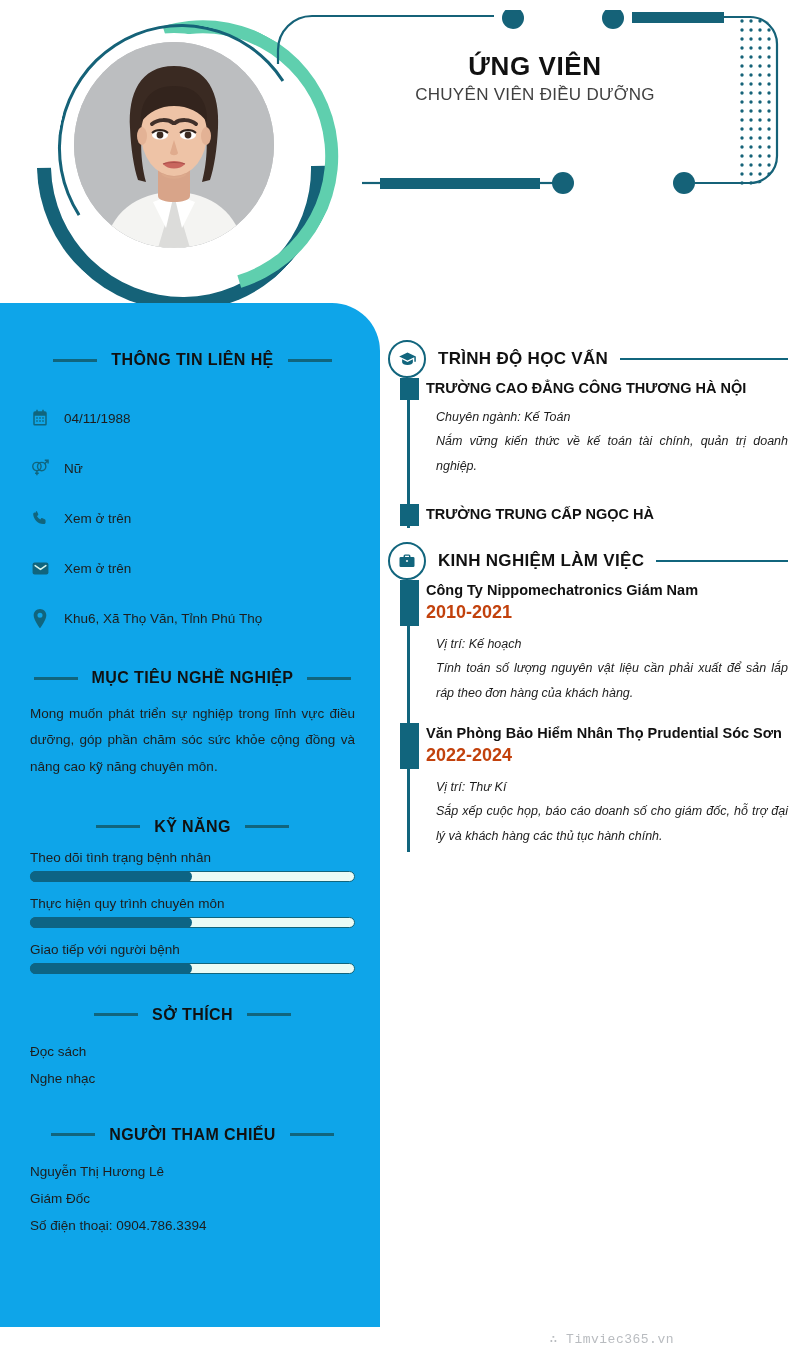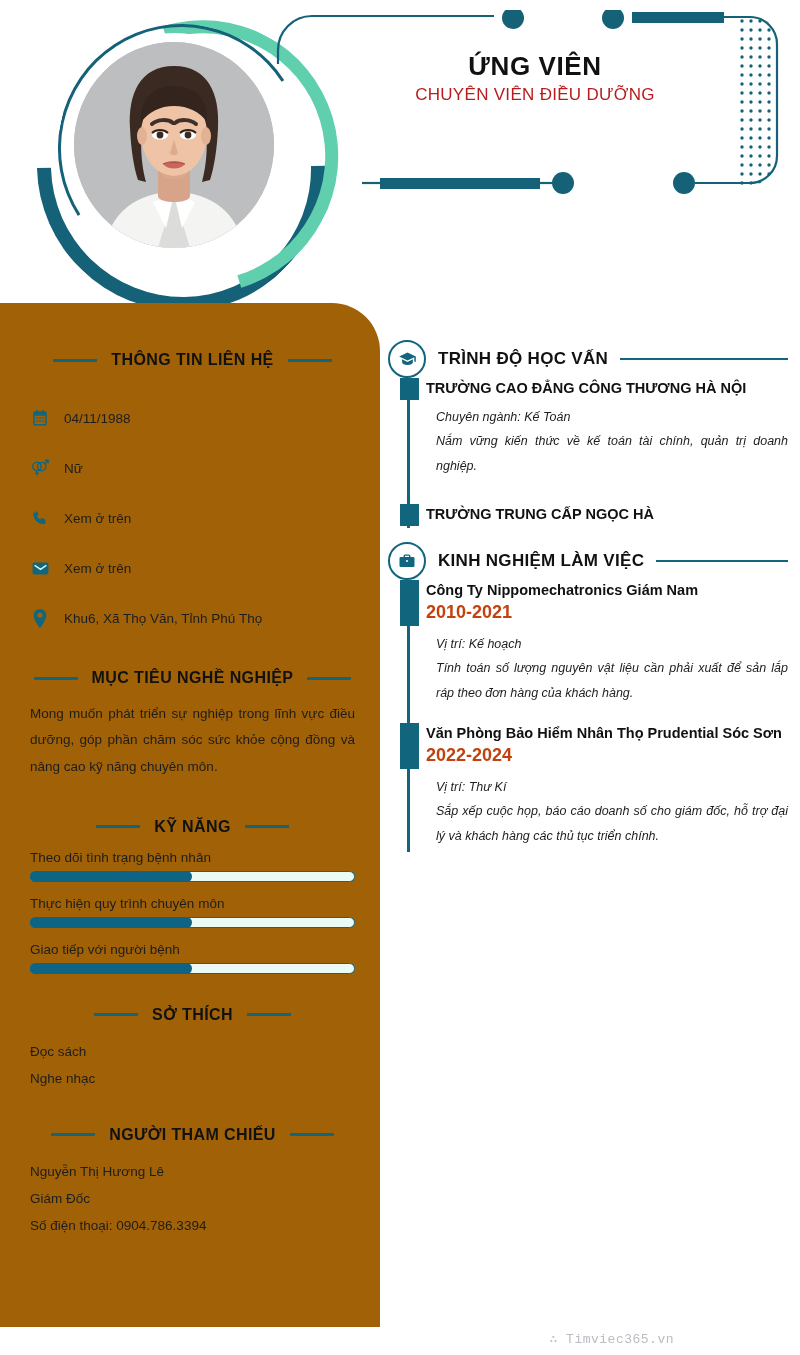--- a/index.html
+++ b/index.html
@@ -53,27 +53,27 @@
   .hdr-deco svg{display:block;}
 
   .name-block{
     position:absolute;left:330px;top:52px;width:410px;text-align:center;
   }
   .name-title{
     font-size:26px;font-weight:bold;color:#111111;letter-spacing:.6px;
     line-height:1.15;
   }
   .name-sub{
-    font-size:17px;color:#b91c1c;letter-spacing:.3px;margin-top:3px;
+    font-size:17px;color:#404040;letter-spacing:.3px;margin-top:3px;
   }
 
   
   .sidebar{
     position:absolute;left:0;top:303px;width:380px;height:1024px;
-    background:#a16207;border-top-right-radius:48px;
+    background:#0ea5e9;border-top-right-radius:48px;
   }
   .sb-inner{position:absolute;left:30px;top:0;width:325px;}
 
   .sec-title{
     display:flex;align-items:center;justify-content:center;gap:14px;
     margin:0;
   }
   .sec-title .dash{display:block;width:44px;height:3px;background:#11657d;flex:0 0 auto;}
   .sec-title .txt{
     font-size:16px;font-weight:bold;color:#111;letter-spacing:.4px;white-space:nowrap;
@@ -400,21 +400,21 @@
           <div class="tl-desc">Tính toán số lượng nguyên vật liệu cần phải xuất để sản lắp ráp theo đơn hàng của khách hàng.</div>
         </div>
       </div>
       <div class="exp-gap"></div>
       <div class="tl-item exp">
         <span class="marker"></span>
         <div class="tl-org">Văn Phòng Bảo Hiểm Nhân Thọ Prudential Sóc Sơn</div>
         <div class="tl-year">2022-2024</div>
         <div class="tl-body">
           <div class="tl-sub">Vị trí: Thư Kí</div>
-          <div class="tl-desc">Sắp xếp cuộc họp, báo cáo doanh số cho giám đốc, hỗ trợ đại lý và khách hàng các thủ tục triển chính.</div>
+          <div class="tl-desc">Sắp xếp cuộc họp, báo cáo doanh số cho giám đốc, hỗ trợ đại lý và khách hàng các thủ tục hành chính.</div>
         </div>
       </div>
     </div>
   </div>
 
   <div class="watermark">∴ Timviec365.vn</div>
 
 </div>
 
 </body></html>

